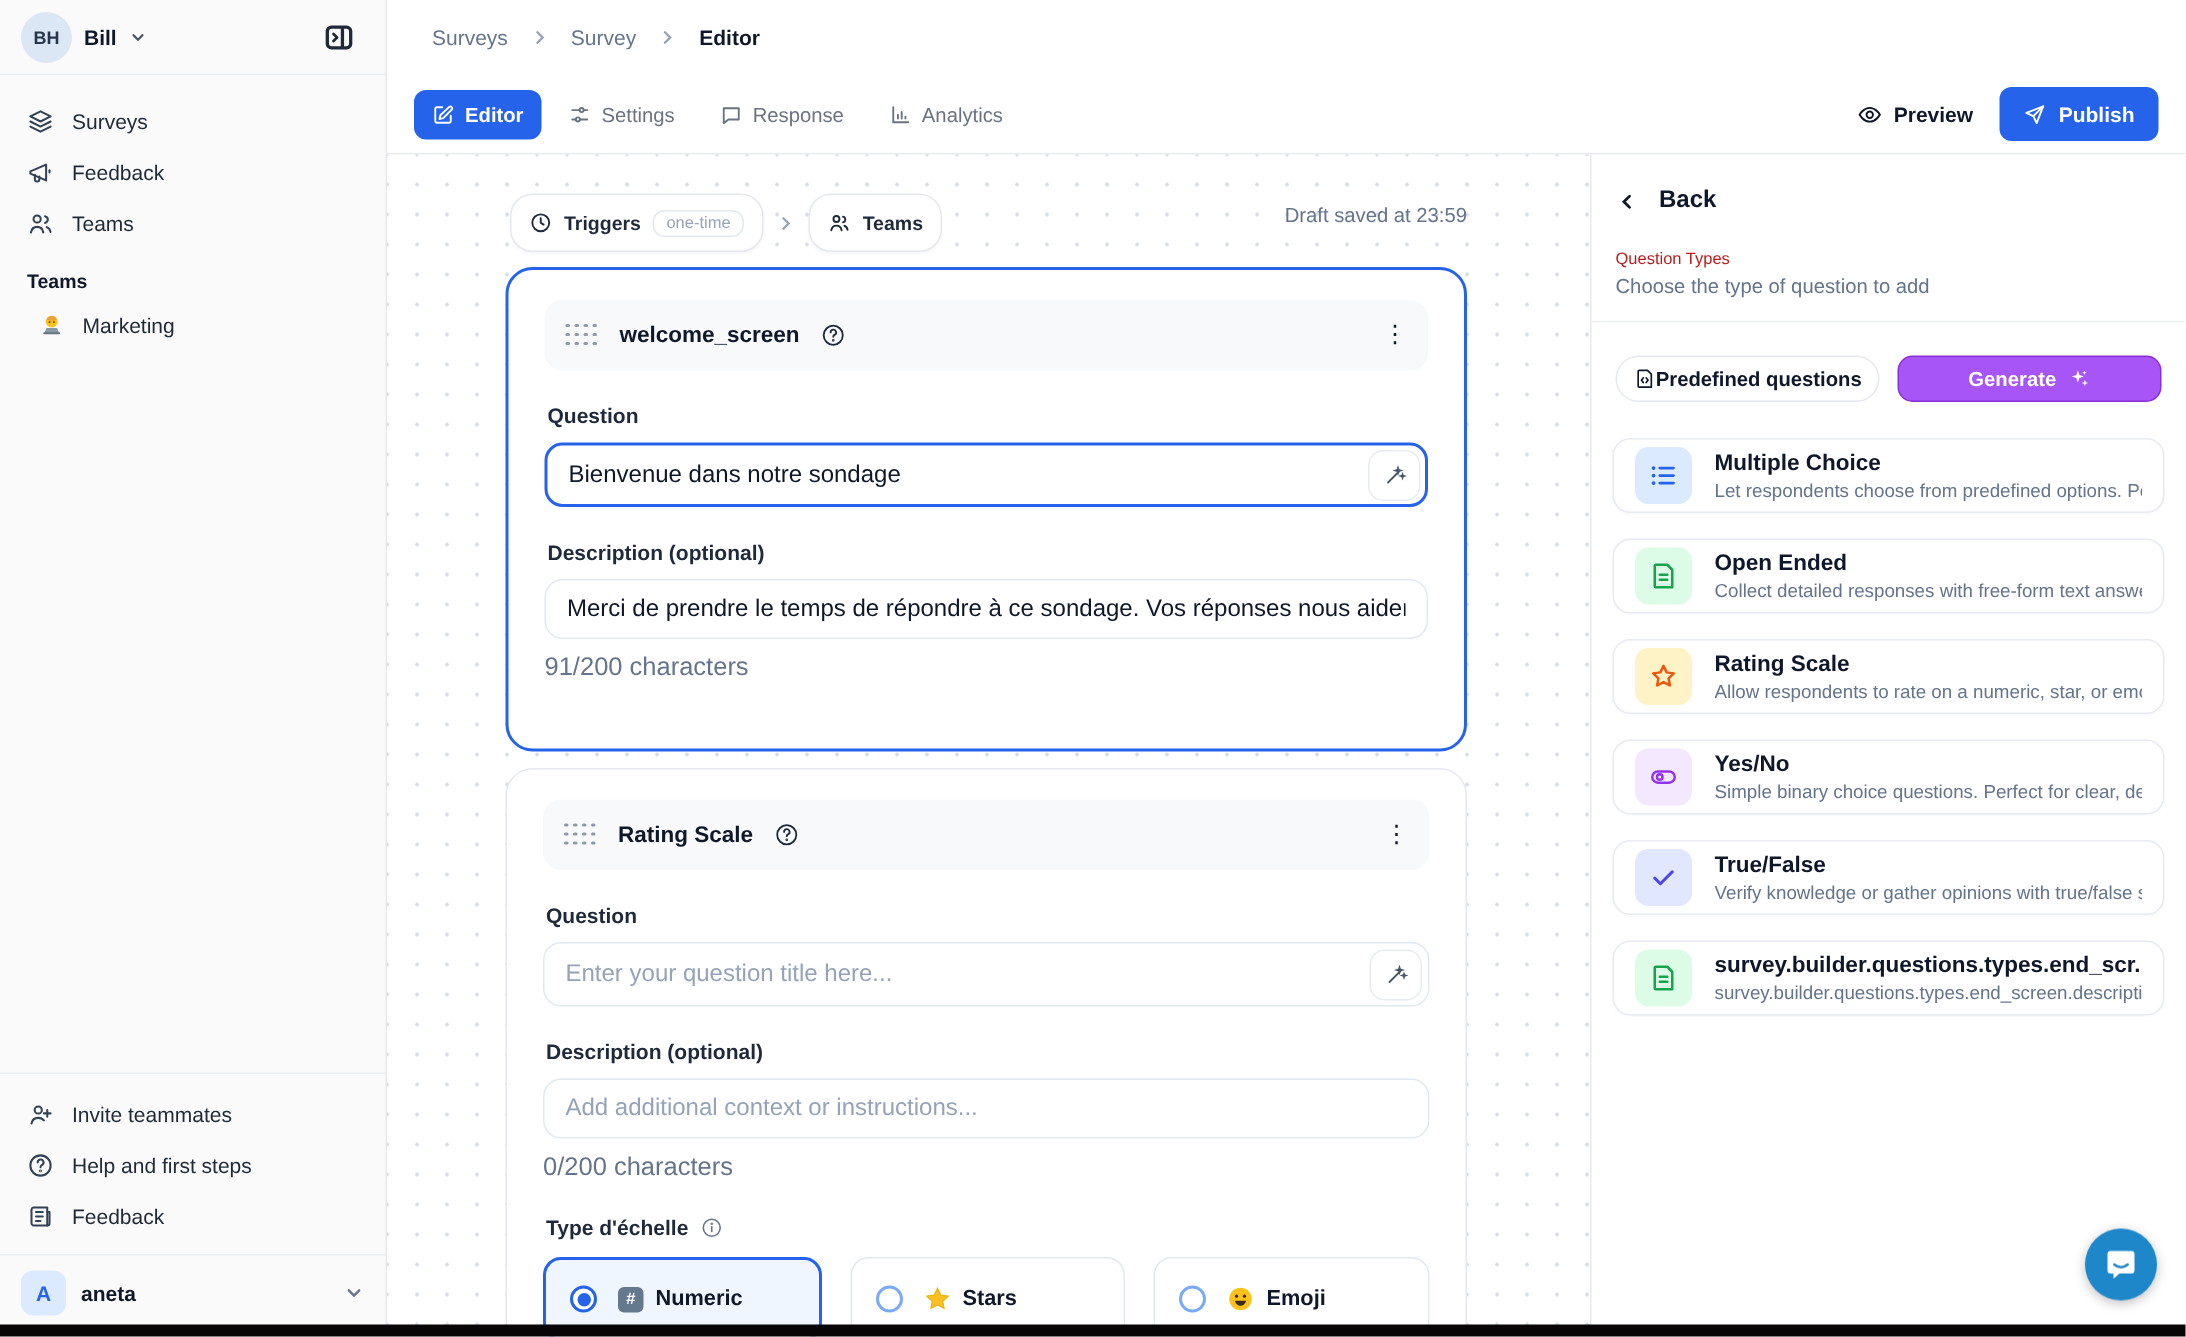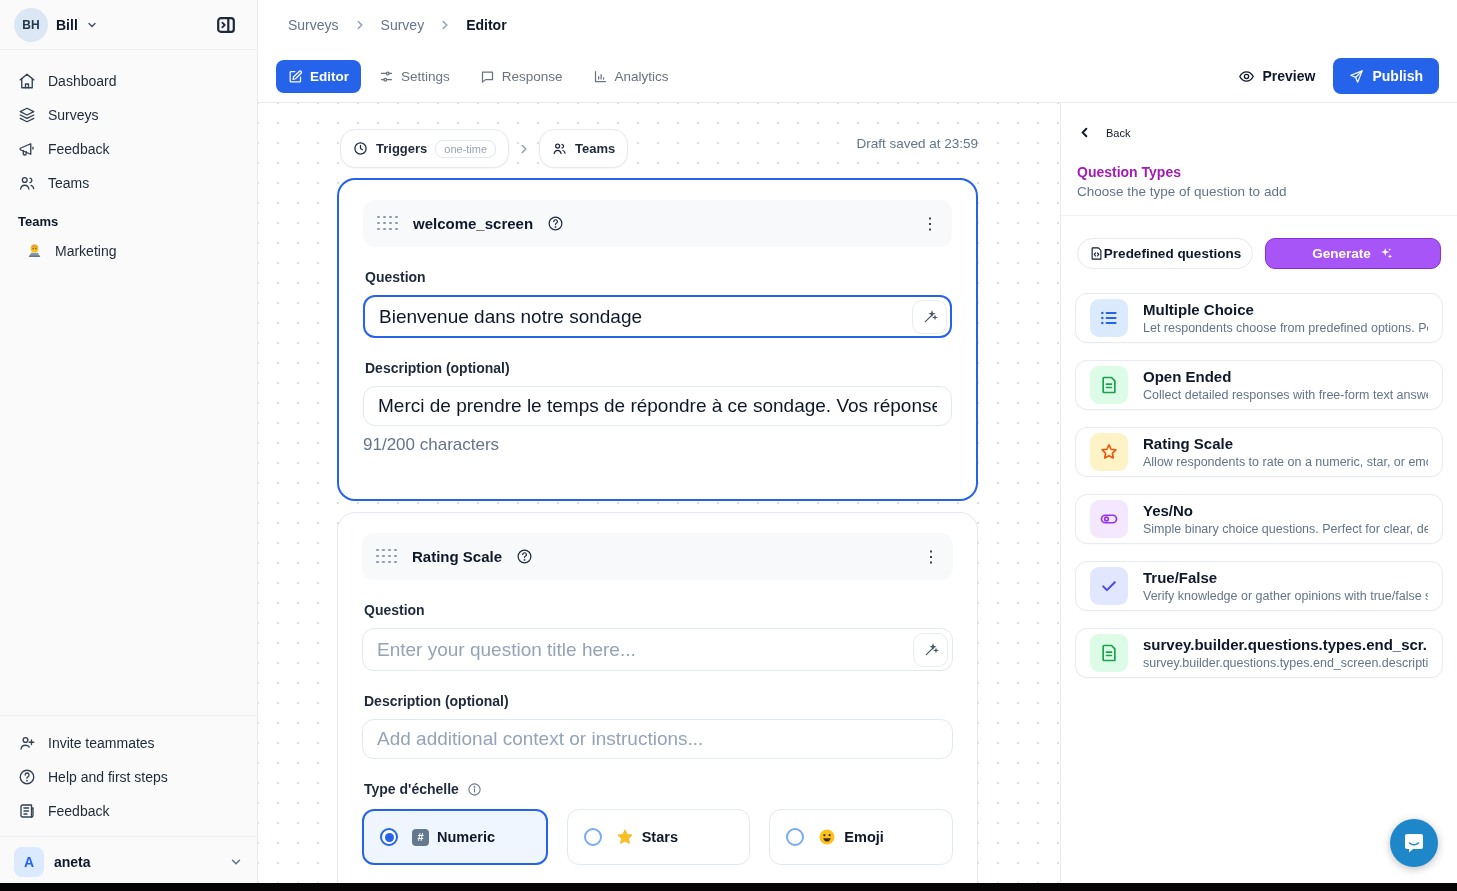--- a/index.html
+++ b/index.html
@@ -49,39 +49,39 @@
 
   .qcard { position:absolute; left:79px; width:641px; background:#fff; border:1px solid #e5e8ee; border-radius:18px; padding:20px 24px; }
   .qcard.selected { border:2px solid #2563eb; }
   .qcard-head { background:#f7f9fb; border-radius:12px; height:47px; display:flex; align-items:center; padding:0 14px; gap:14px; }
   .drag-dots { display:grid; grid-template-columns:repeat(4,4px); grid-template-rows:repeat(3,4px); gap:2px; cursor:grab; }
   .drag-dots i { width:2.5px; height:2.5px; background:#8d99ab; border-radius:50%; }
   .qcard-title { font-size:15px; font-weight:bold; color:#0f172a; }
   .kebab { margin-left:auto; border:none; background:none; font-size:16px; color:#0f172a; cursor:pointer; letter-spacing:0; line-height:1; }
   .field-label { font-size:14px; font-weight:bold; color:#1e293b; margin:22px 2px 10px 2px; display:flex; align-items:center; gap:8px; }
   .input-wrap { position:relative; }
-  .text-input { width:100%; height:43px; border:1px solid #e2e8f0; border-radius:12px; padding:0 54px 0 14px; font-size:19px; color:#0f172a; font-family:"Liberation Sans",sans-serif; background:#fff; outline:none; }
+  .text-input { width:100%; height:43px; border:1px solid #e2e8f0; border-radius:12px; padding:0 54px 0 14px; font-size:16px; color:#0f172a; font-family:"Liberation Sans",sans-serif; background:#fff; outline:none; }
   .text-input.focused { border:2px solid #2563eb; }
   .text-input::placeholder { color:#94a3b8; }
   .wand-btn { position:absolute; right:5px; top:50%; transform:translateY(-50%); width:35px; height:34px; border:1px solid #e8ecf1; background:#fff; border-radius:10px; display:flex; align-items:center; justify-content:center; cursor:pointer; }
   .char-count { font-size:17px; color:#64748b; margin-top:9px; }
   .scale-row { display:flex; gap:19px; margin-top:12px; }
   .scale-opt { flex:1; height:56px; border:1px solid #e2e8f0; border-radius:12px; display:flex; align-items:center; gap:14px; padding:0 16px; background:#fff; cursor:pointer; }
   .scale-opt.selected { background:#eff6ff; border:2px solid #2563eb; }
   .radio { width:18px; height:18px; border-radius:50%; border:2px solid #79aaf5; background:#fff; flex:0 0 auto; }
   .radio.checked { border:2px solid #2563eb; position:relative; }
   .radio.checked::after { content:""; position:absolute; inset:2.5px; background:#2563eb; border-radius:50%; }
   .scale-opt .olabel { font-size:14.5px; font-weight:bold; color:#0f172a; display:flex; align-items:center; gap:8px; }
   .keycap { width:17px; height:17px; border-radius:4px; background:#64788e; color:#fff; font-size:11px; font-weight:bold; display:flex; align-items:center; justify-content:center; }
 
   
   .panel { width:397px; border-left:1px solid #e7e9ee; background:#fff; padding-top:22px; overflow:hidden; }
   .back-row { display:flex; align-items:center; gap:14px; cursor:pointer; padding:0 16px; }
-  .back-lbl { font-size:11px; font-weight:normal; color:#0f172a; }
-  .panel-title { font-size:14px; font-weight:bold; color:#a21caf; margin:24px 16px 4px 16px; }
+  .back-lbl { font-size:16px; font-weight:bold; color:#0f172a; }
+  .panel-title { font-size:11px; font-weight:normal; color:#b91c1c; margin:24px 16px 4px 16px; }
   .panel-sub { font-size:13.5px; color:#64748b; margin:0 16px; }
   .panel-divider { border-top:1px solid #eef1f5; margin-top:16px; }
   .panel-actions { display:flex; gap:12px; padding:22px 16px 10px 16px; }
   .predef-btn { flex:1; display:flex; align-items:center; justify-content:center; height:31px; background:#fff; border:1px solid #e5e8ee; border-radius:16px; font-size:13.5px; font-weight:bold; color:#0f172a; cursor:pointer; font-family:"Liberation Sans",sans-serif; }
   .gen-btn { flex:1; display:flex; align-items:center; justify-content:center; gap:8px; height:31px; background:#a855f7; border:1px solid #8b2fd4; border-radius:10px; font-size:13.5px; font-weight:bold; color:#fff; cursor:pointer; font-family:"Liberation Sans",sans-serif; }
   .type-list { padding:14px; display:flex; flex-direction:column; gap:17px; }
   .type-card { border:1px solid #e7eaf0; border-radius:12px; background:#fff; padding:5px 14px; display:flex; align-items:center; gap:15px; cursor:pointer; box-shadow:0 1px 1px rgba(15,23,42,.02); }
   .type-icon { width:38px; height:38px; border-radius:9px; display:flex; align-items:center; justify-content:center; flex:0 0 auto; }
   .type-texts { min-width:0; }
   .type-title { font-size:15px; font-weight:bold; color:#0f172a; white-space:nowrap; overflow:hidden; }
@@ -111,30 +111,20 @@
           <svg width="22" height="22" viewBox="0 0 24 24" fill="none">
               <rect x="3.5" y="4.5" width="17" height="15" rx="3" stroke="#1e293b" stroke-width="2.4"></rect>
               <path d="M14.5 5v14" stroke="#1e293b" stroke-width="2.4"></path>
               <path d="M8 9.5l2.6 2.5L8 14.5" stroke="#1e293b" stroke-width="2" fill="none" stroke-linecap="round" stroke-linejoin="round"></path>
             </svg>
         </span>
       </button>
     </div>
 
     <nav class="sb-nav">
-      <div class="sb-item">
-        <span>
-            <svg width="18" height="18" viewBox="0 0 24 24" fill="none" stroke="#334155" stroke-width="1.8" stroke-linecap="round" stroke-linejoin="round">
-              <path d="M3 10.5L12 3l9 7.5"></path>
-              <path d="M5 9.5V21h14V9.5"></path>
-              <path d="M10 21v-5h4v5"></path>
-            </svg>
-          </span>
-        <span class="lbl">Dashboard</span>
-      </div>
       <div class="sb-item">
         <span>
             <svg width="18" height="18" viewBox="0 0 24 24" fill="none" stroke="#334155" stroke-width="1.8" stroke-linecap="round" stroke-linejoin="round">
               <path d="M12 3l9 4.5-9 4.5-9-4.5L12 3z"></path>
               <path d="M3 12l9 4.5 9-4.5"></path>
               <path d="M3 16.5L12 21l9-4.5"></path>
             </svg>
           </span>
         <span class="lbl">Surveys</span>
       </div>
@@ -411,20 +401,21 @@
                     <path d="M15 4.5l.6 1.9 1.9.6-1.9.6-.6 1.9-.6-1.9-1.9-.6 1.9-.6.6-1.9z" fill="#475569"></path>
                     <path d="M19.5 11l.4 1.2 1.2.4-1.2.4-.4 1.2-.4-1.2-1.2-.4 1.2-.4.4-1.2z" fill="#475569"></path>
                   </svg>
                 </span>
             </button>
           </div>
           <div class="field-label">Description (optional)</div>
           <div class="input-wrap">
             <input class="text-input" style="padding-right: 14px; height: 40px;" placeholder="Add additional context or instructions...">
           </div>
+          <div class="char-count">0/200 characters</div>
           <div class="field-label">
             <span>Type d'échelle</span>
             <span>
                 <svg width="15" height="15" viewBox="0 0 24 24" fill="none" stroke="#64748b" stroke-width="1.7" stroke-linecap="round">
                   <circle cx="12" cy="12" r="9"></circle>
                   <path d="M12 11v5"></path>
                   <circle cx="12" cy="7.8" r=".5" fill="#64748b"></circle>
                 </svg>
               </span>
           </div>

